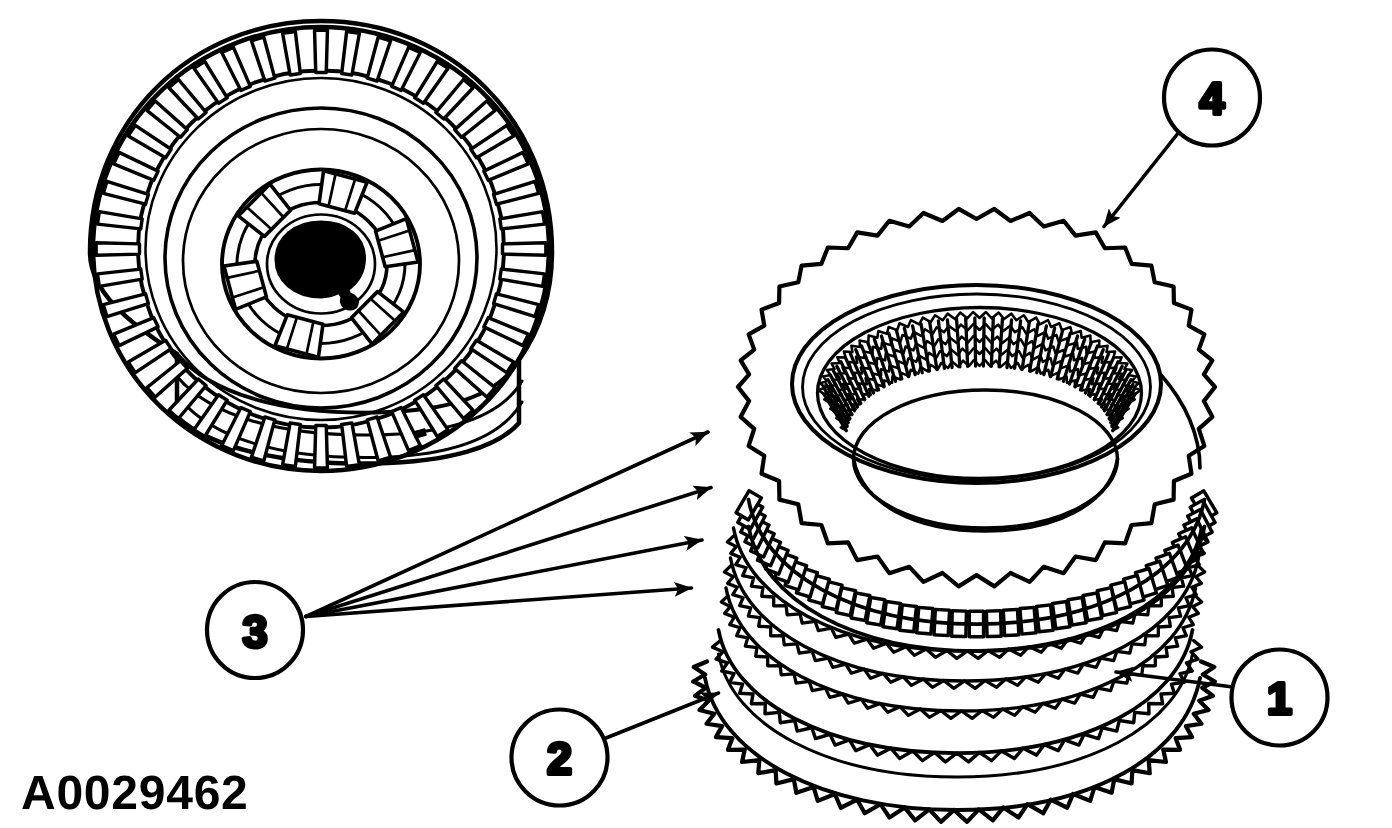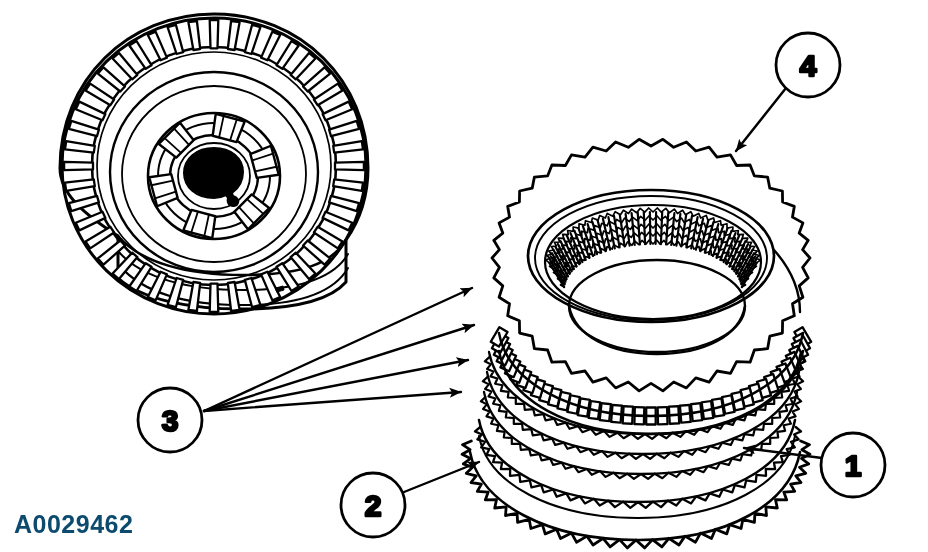--- a/index.html
+++ b/index.html
@@ -24,24 +24,24 @@
     top: 0;
     width: 928px;
     height: 552px;
     display: block;
   }
   .fig-id {
     position: absolute;
     left: 14px;
     top: 512px;
     font-family: "Liberation Sans", sans-serif;
-    font-size: 25px;
+    font-size: 32px;
     font-weight: bold;
     letter-spacing: 0.5px;
-    color: #0c4a6e;
+    color: #000000;
     white-space: nowrap;
     line-height: 1;
   }
   svg text.callout-num {
     font-family: "Liberation Sans", sans-serif;
     font-size: 30px;
     font-weight: bold;
     fill: #000000;
   }
 </style>

